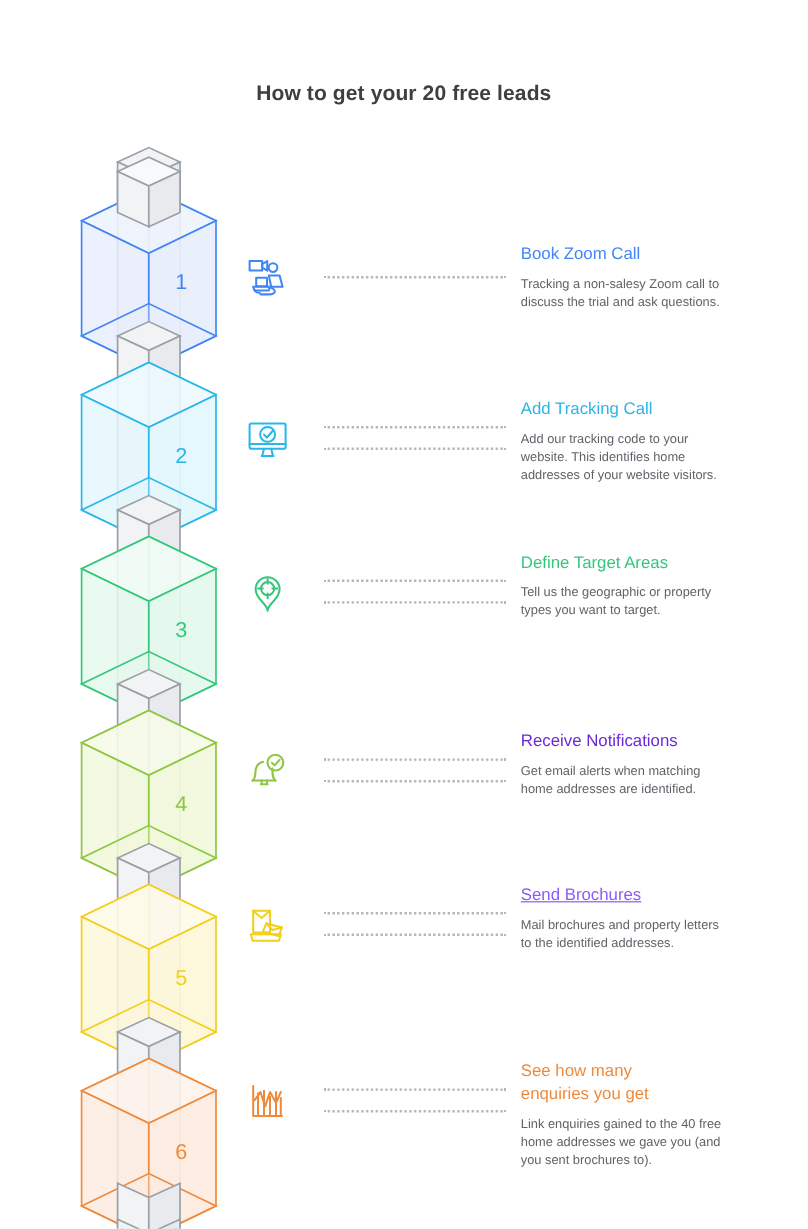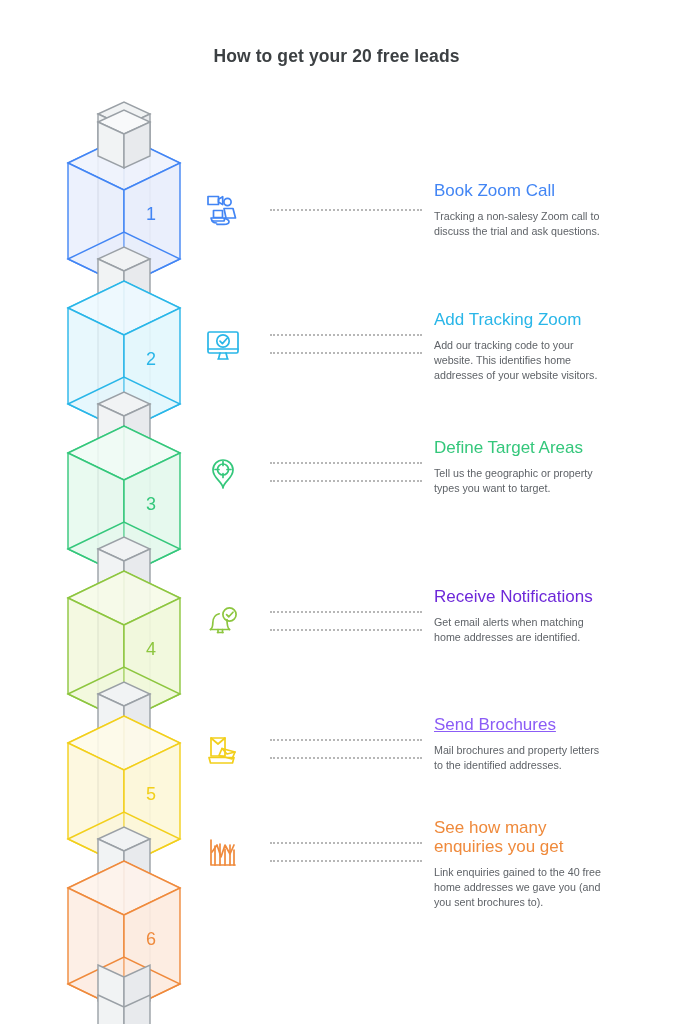--- a/index.html
+++ b/index.html
@@ -7,20 +7,21 @@
     margin: 0; padding: 0;
     background: #ffffff;
     width: 673px; height: 1024px;
     font-family: "Liberation Sans", sans-serif;
     overflow: hidden;
   }
   #page {
     position: relative;
     width: 673px; height: 843px;
     background: #ffffff;
+    margin-top: 21px;
   }
 
   
   #title {
     position: absolute;
     left: 0; top: 46px;
     width: 673px;
     text-align: center;
     font-size: 17.5px;
     font-weight: bold;
@@ -68,21 +69,21 @@
     height: 2px;
     border-top: 2px dotted #b7b7b7;
   }
   .text-cell {
     position: absolute;
     left: 234px;
     top: -2px;
     width: 212px;
   }
   .head {
-    font-size: 17px;
+    font-size: 14px;
     font-weight: normal;
     line-height: 19px;
     margin: 0 0 9px 0;
     white-space: pre-line;
   }
   .body {
     font-size: 10.7px;
     line-height: 15.2px;
     color: #5f6368;
     margin: 0;
@@ -231,21 +232,21 @@
             <rect fill="none" stroke="#29b6e8" stroke-width="1.7" stroke-linecap="round" stroke-linejoin="round" x="8" y="10" width="30" height="21" rx="1.5"></rect>
             <path fill="none" stroke="#29b6e8" stroke-width="1.7" stroke-linecap="round" stroke-linejoin="round" d="M8 27h30"></path>
             <circle fill="none" stroke="#29b6e8" stroke-width="1.7" stroke-linecap="round" stroke-linejoin="round" cx="23" cy="19" r="6.2"></circle>
             <path fill="none" stroke="#29b6e8" stroke-width="1.7" stroke-linecap="round" stroke-linejoin="round" d="M20 19.2l2.4 2.4 5-5.6"></path>
             <path fill="none" stroke="#29b6e8" stroke-width="1.7" stroke-linecap="round" stroke-linejoin="round" d="M18 37h10M20 31l-1.5 6M26 31l1.5 6"></path>
           </svg>
         </div>
         <div class="dots" style="top: 22px; border-top-color: rgb(183, 183, 183);"></div>
         <div class="dots" style="top: 40px; border-top-color: rgb(183, 183, 183);"></div>
         <div class="text-cell">
-          <p class="head" style="color: rgb(41, 182, 232);">Add Tracking Zoom</p>
+          <p class="head" style="color: rgb(41, 182, 232);">Add Tracking Call</p>
           <p class="body">Add our tracking code to your
 website.  This identifies home
 addresses of your website visitors.</p>
         </div>
       </div>
       <div class="row" style="top: 440px;">
         <div class="icon-cell" style="top: 10px;">
           <svg width="46" height="46" viewBox="0 0 46 46">
             <path fill="none" stroke="#34c77b" stroke-width="1.7" stroke-linecap="round" stroke-linejoin="round" d="M23 38c0-6 10-9.5 10-18A10 10 0 1 0 13 20c0 8.5 10 12 10 18z"></path>
             <circle fill="none" stroke="#34c77b" stroke-width="1.7" stroke-linecap="round" stroke-linejoin="round" cx="23" cy="19.5" r="5.5"></circle>
@@ -291,21 +292,21 @@
           </svg>
         </div>
         <div class="dots" style="top: 22px; border-top-color: rgb(183, 183, 183);"></div>
         <div class="dots" style="top: 40px; border-top-color: rgb(183, 183, 183);"></div>
         <div class="text-cell">
           <p class="head" style="color: #8b5cf6; text-decoration: underline;">Send Brochures</p>
           <p class="body">Mail brochures and property letters
 to the identified addresses.</p>
         </div>
       </div>
-      <div class="row" style="top: 820px;">
+      <div class="row" style="top: 864px;">
         <div class="icon-cell" style="top: 10px;">
           <svg width="46" height="46" viewBox="0 0 46 46">
             <path fill="none" stroke="#ef8a3c" stroke-width="1.7" stroke-linecap="round" stroke-linejoin="round" d="M11 10v25h24"></path>
             <path fill="none" stroke="#ef8a3c" stroke-width="1.7" stroke-linecap="round" stroke-linejoin="round" d="M15 35V16M20 35V14M25 35V19M30 35V15M34 35V20"></path>
             <path fill="none" stroke="#ef8a3c" stroke-width="1.7" stroke-linecap="round" stroke-linejoin="round" d="M12 22l5-7 4 12 4-12 5 9 4-9"></path>
           </svg>
         </div>
         <div class="dots" style="top: 22px; border-top-color: rgb(183, 183, 183);"></div>
         <div class="dots" style="top: 40px; border-top-color: rgb(183, 183, 183);"></div>
         <div class="text-cell">

